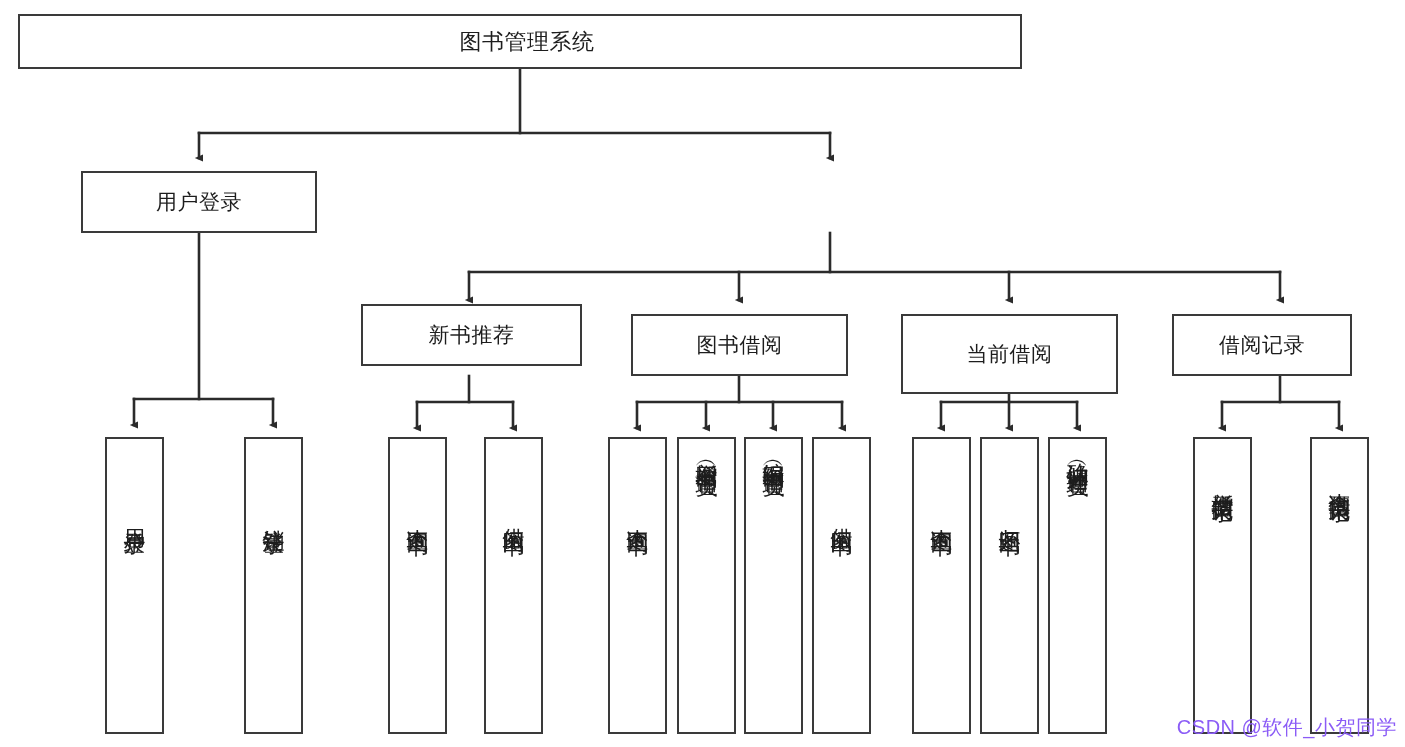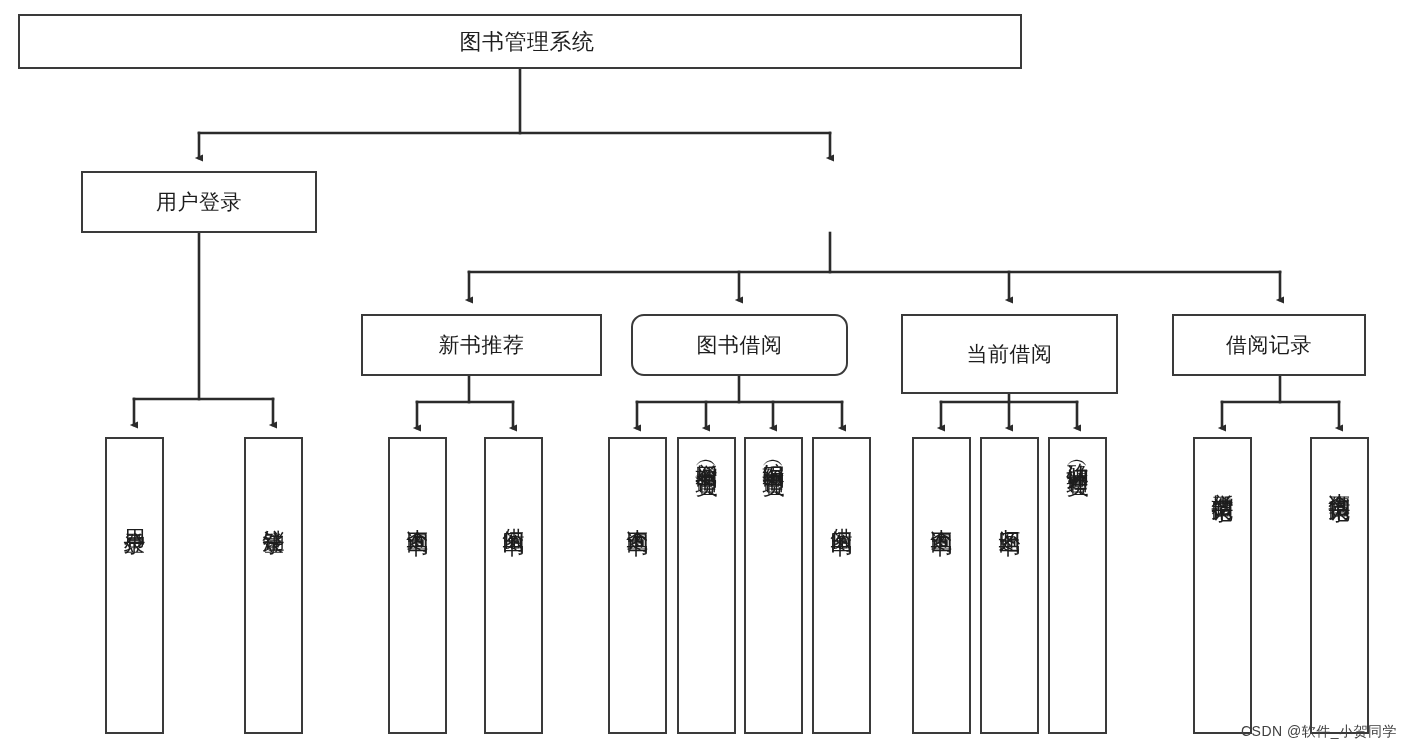--- a/index.html
+++ b/index.html
@@ -57,22 +57,22 @@
     letter-spacing: 2px;
     line-height: 1.1;
   }
   .node.root .node-label {
     font-size: 22px;
   }
   .watermark {
     position: absolute;
     right: 8px;
     bottom: 6px;
-    font-size: 14px;
-    color: #404040;
+    font-size: 20px;
+    color: #8b5cf6;
     z-index: 3;
     white-space: nowrap;
     letter-spacing: 0.5px;
   }
 </style>
 </head>
 <body>
 
 <div id="diagram-canvas">
 
@@ -127,30 +127,30 @@
   </svg>
 
   <div class="node root horizontal" style="left:18px; top:14px; width:1004px; height:55px;padding-left:14px;">
     <span class="node-label">图书管理系统</span>
   </div>
 
   <div class="node horizontal" style="left:81px; top:171px; width:236px; height:62px;">
     <span class="node-label">用户登录</span>
   </div>
 
-  <div class="node horizontal" style="left:361px; top:314px; width:241px; height:62px;justify-content:center;">
+  <div class="node horizontal" style="left:361px; top:304px; width:221px; height:62px;justify-content:center;">
     <span class="node-label">新书推荐</span>
   </div>
-  <div class="node horizontal" style="left:631px; top:314px; width:217px; height:62px;border-radius:13px;">
+  <div class="node horizontal" style="left:631px; top:314px; width:217px; height:62px;">
     <span class="node-label">图书借阅</span>
   </div>
   <div class="node horizontal" style="left:901px; top:314px; width:217px; height:80px;">
     <span class="node-label">当前借阅</span>
   </div>
-  <div class="node horizontal" style="left:1172px; top:314px; width:194px; height:62px;">
+  <div class="node horizontal" style="left:1172px; top:314px; width:180px; height:62px;">
     <span class="node-label">借阅记录</span>
   </div>
 
   <div class="node vertical" style="left:105px; top:437px; width:59px; height:297px; padding-top:72px;">
     <span class="node-label">用户登录</span>
   </div>
   <div class="node vertical" style="left:244px; top:437px; width:59px; height:297px; padding-top:72px;">
     <span class="node-label">注销登录</span>
   </div>
 

